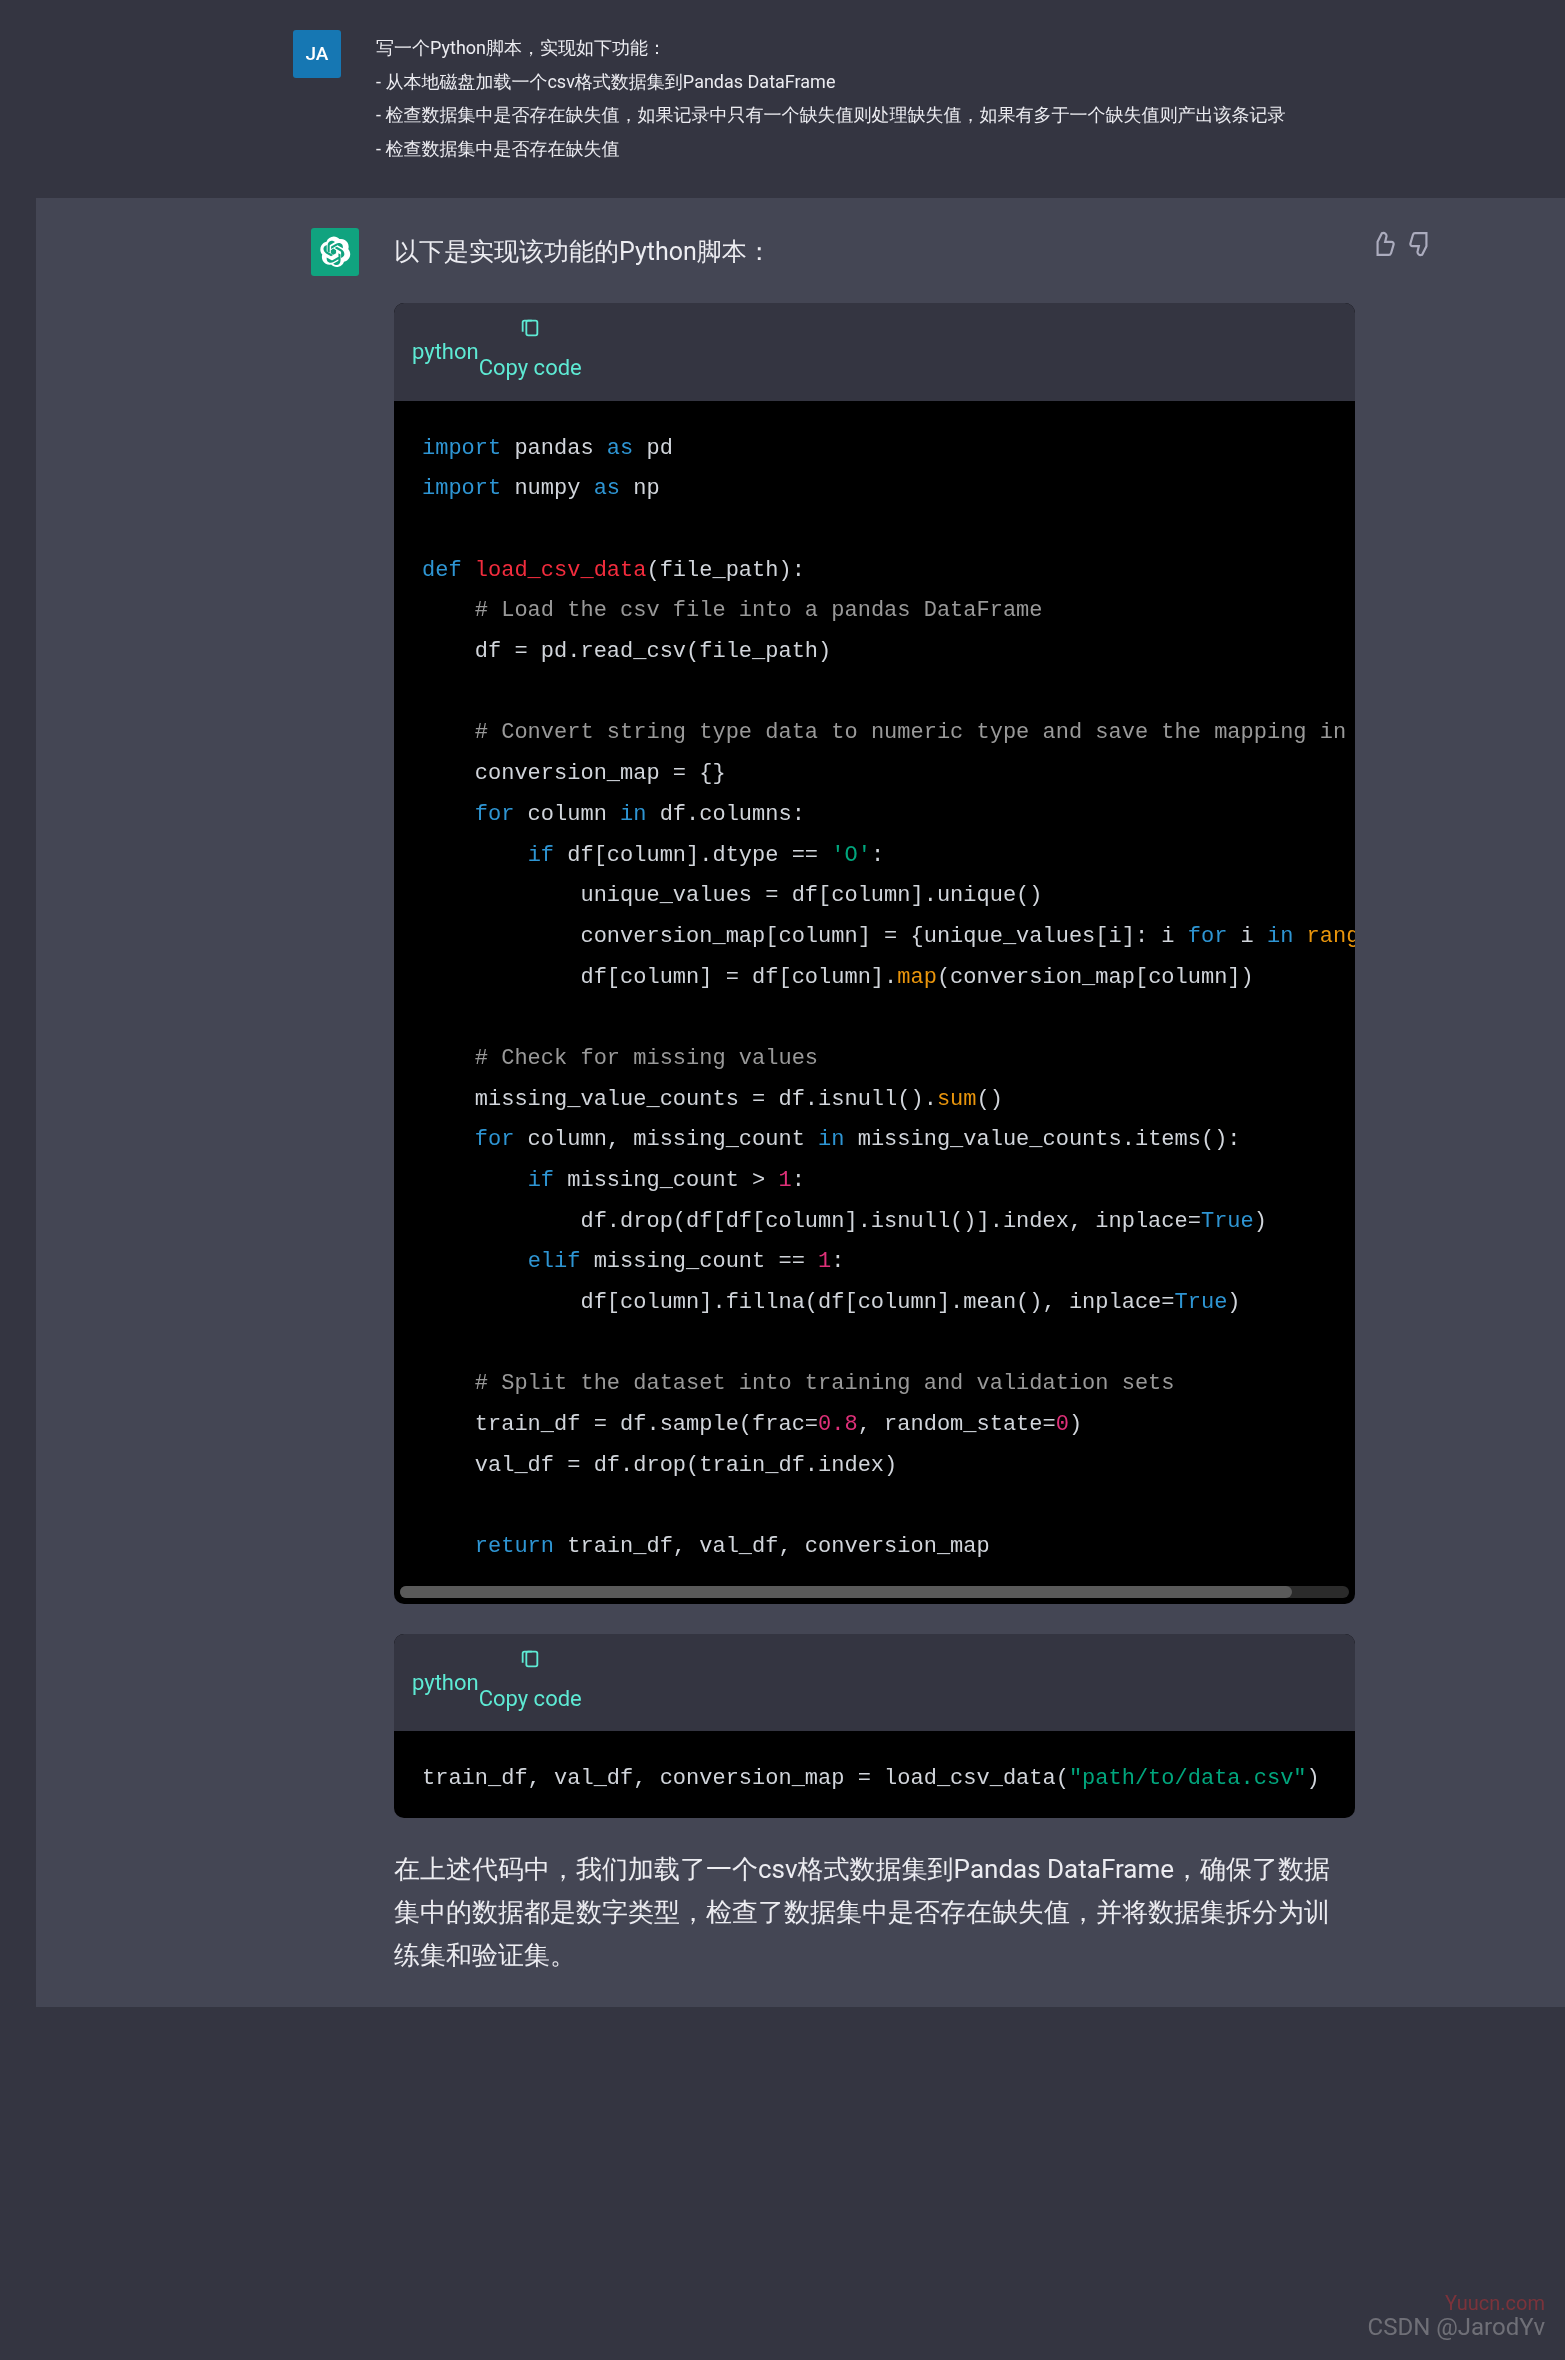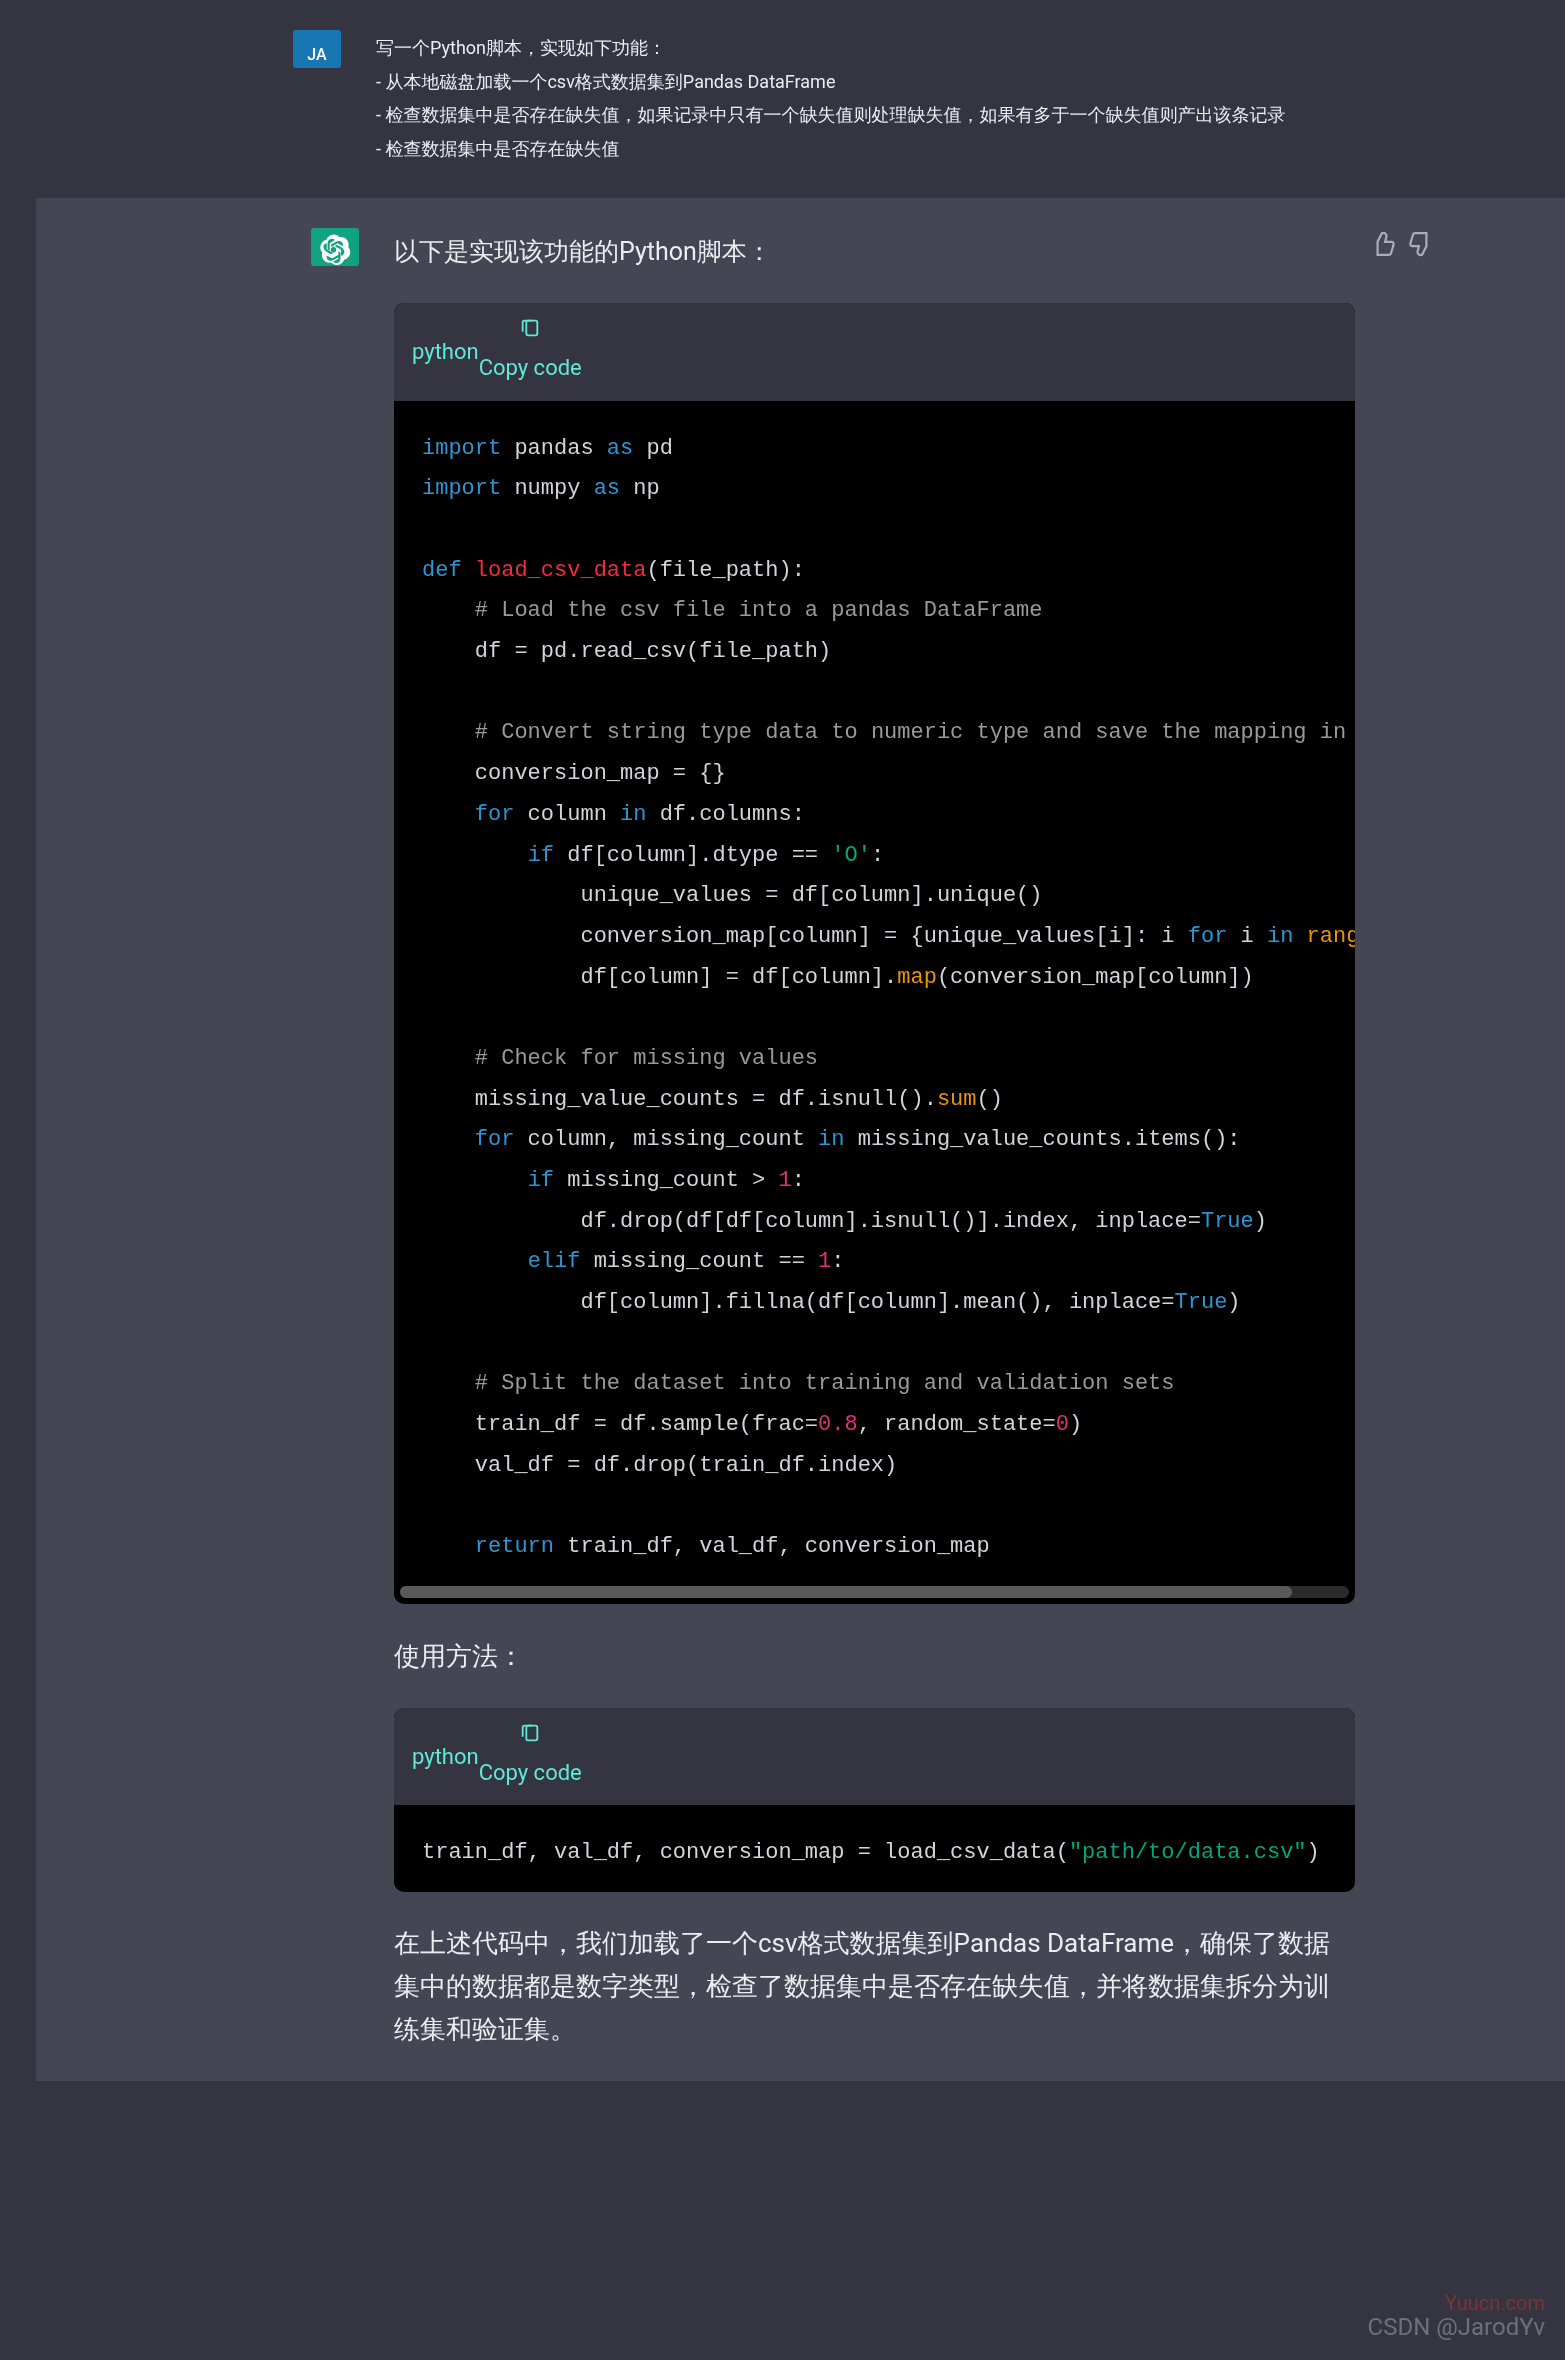--- a/index.html
+++ b/index.html
@@ -15,25 +15,25 @@
   .user-section { background: #343541; }
   .assistant-section { background: #444654; margin-left: 36px; }
   .msg-inner {
     max-width: 1267px;
     margin: 0 auto;
     display: flex;
     gap: 35px;
     padding: 0 79px 0 144px;
   }
   .avatar {
-    width: 48px; height: 38px;
+    width: 48px; height: 48px;
     flex-shrink: 0;
     border-radius: 3px;
-    display: flex; align-items: flex-end; justify-content: center;
-    font-size: 16px; font-weight: 500;
+    display: flex; align-items: center; justify-content: center;
+    font-size: 19px; font-weight: 500;
   }
   .user-avatar { background: #1677b3; color: #fff; }
   .assistant-avatar { background: #10a37f; }
   .assistant-avatar svg { width: 32px; height: 32px; }
   .msg-body { flex: 1; min-width: 0; padding-top: 3px; position: relative; }
   .msg-text p { margin-bottom: 4px; font-size: 18px; line-height: 1.65; }
   .feedback {
     position: absolute; right: -79px; top: 0;
     display: flex; gap: 12px; color: #acacbe;
   }
@@ -166,21 +166,20 @@
     <span class="cm"># Split the dataset into training and validation sets</span>
     train_df = df.sample(frac=<span class="num">0.8</span>, random_state=<span class="num">0</span>)
     val_df = df.drop(train_df.index)
 
     <span class="kw">return</span> train_df, val_df, conversion_map</div>
         <div class="scrollbar-track">
           <div class="scrollbar-thumb"></div>
         </div>
       </div>
 
-      <p class="usage-heading">使用方法：</p>
 
       <div class="code-block">
         <div class="code-header">
           <span>python</span>
           <span class="copy-btn">
             <svg viewBox="0 0 24 24" fill="none" stroke="currentColor" stroke-width="2">
                   <rect x="8" y="4" width="12" height="16" rx="2"></rect>
                   <path d="M4 16V6a2 2 0 0 1 2-2h8"></path>
                 </svg>
             <span>Copy code</span>

